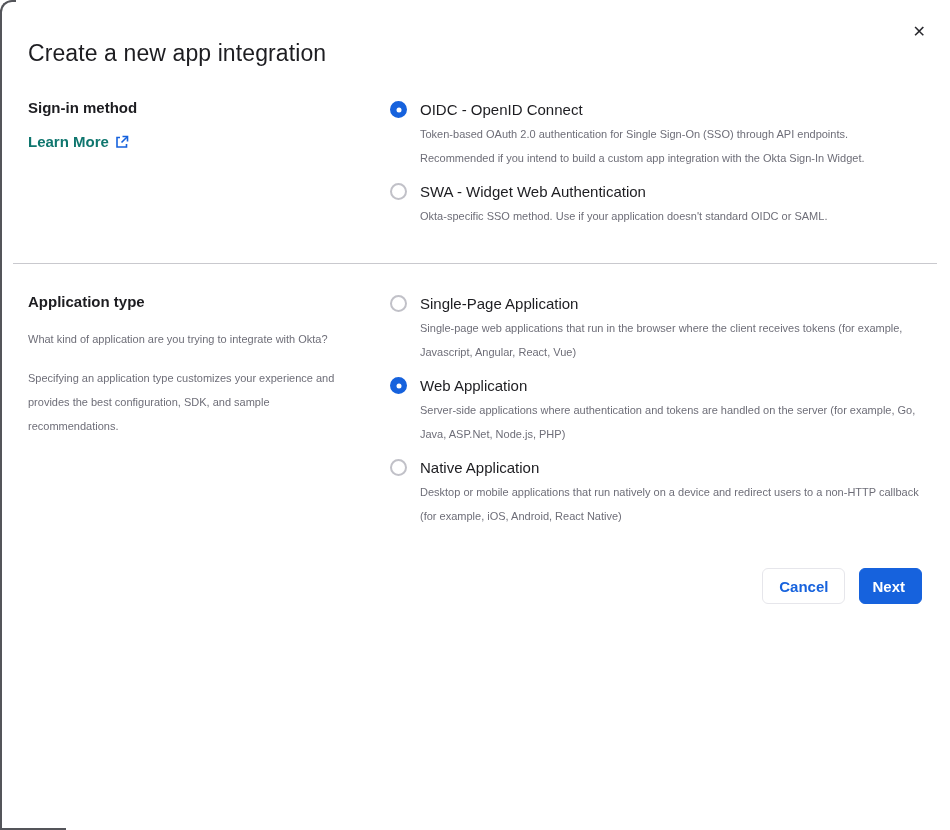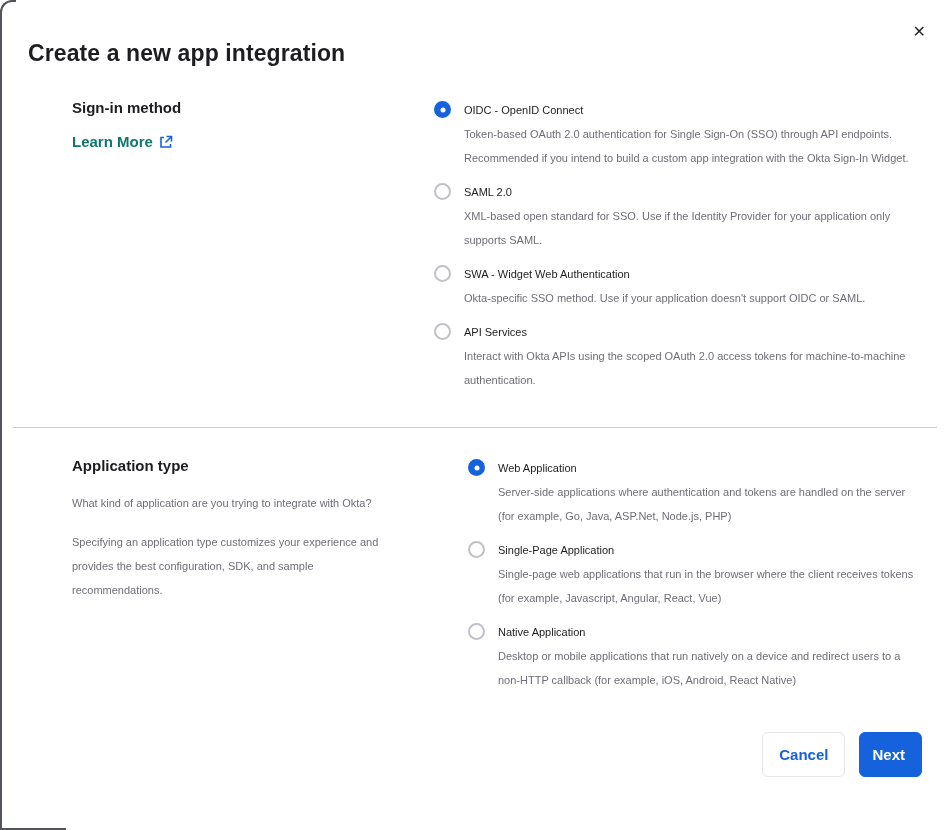--- a/index.html
+++ b/index.html
@@ -18,26 +18,26 @@
   .edge-bottom { position: absolute; left: 0; bottom: 0; width: 66px; height: 2px; background: #54555a; }
 
   .dialog { position: relative; width: 100%; height: 100%; padding: 40px 28px 0 28px; }
 
   .close-btn {
     position: absolute; top: 20px; right: 20px;
     font-size: 16px; line-height: 16px; color: #29292e;
     background: none; border: none; cursor: pointer; padding: 4px;
   }
 
-  .dialog-title { font-size: 23px; font-weight: 700; letter-spacing: .1px; color: #1d1d21; }
+  .dialog-title { font-size: 23px; font-weight: 400; letter-spacing: .1px; color: #1d1d21; }
 
   .section { display: flex; align-items: flex-start; }
   .section-signin { margin-top: 31px; }
-  .section-apptype { margin-top: 28px; gap: 34px; }
-  .col-left { width: 334px; flex-shrink: 0; margin-left: 44px; }
+  .section-apptype { margin-top: 28px; }
+  .col-left { width: 334px; flex-shrink: 0; }
   .col-right { flex: 1; padding-left: 28px; }
 
   .section-heading { font-size: 15px; font-weight: 700; color: #1d1d21; line-height: 20px; }
 
   .learn-more {
     display: inline-flex; align-items: center; gap: 6px;
     margin-top: 15px; font-size: 15px; font-weight: 700;
     color: #0f766e; text-decoration: none; cursor: pointer;
   }
   .ext-icon { width: 14px; height: 14px; display: inline-block; }
@@ -53,28 +53,28 @@
     margin-top: 3px; cursor: pointer; position: relative;
   }
   .radio.checked { border-color: #1662dd; background: #1662dd; }
   .radio.checked::after {
     content: ""; position: absolute; left: 50%; top: 50%;
     width: 5px; height: 5px; border-radius: 50%; background: #ffffff;
     transform: translate(-50%, -50%);
   }
 
   .option-text { padding-left: 13px; }
-  .option-label { font-size: 11px; font-weight: 500; color: #1d1d21; line-height: 24px; cursor: pointer; }
+  .option-label { font-size: 15px; font-weight: 500; color: #1d1d21; line-height: 24px; cursor: pointer; }
   .option-desc  { font-size: 11px; color: #6e6e78; line-height: 24px; max-width: 502px; }
 
   .divider { border: none; border-top: 1px solid #c9c9ce; margin: 35px -15px 0 -15px; }
 
   .footer { display: flex; justify-content: flex-end; align-items: center; margin-top: 40px; padding-right: 0; }
   .btn { font-family: inherit; font-size: 15px; font-weight: 700; border-radius: 6px;
-         padding: 8px 16px; height: 45px; cursor: pointer; }
+         padding: 8px 16px; height: 36px; cursor: pointer; }
   .btn-cancel { color: #1662dd; background: #ffffff; border: 1px solid #e6e6eb; margin-right: 14px; }
   .btn-next   { color: #ffffff; background: #1662dd; border: 1px solid #1662dd; padding-left: 12px; }
 </style>
 </head>
 <body>
 
 <div class="edge-corner"></div>
 <div class="edge-left"></div>
 <div class="edge-bottom"></div>
 
@@ -101,70 +101,56 @@
     <div class="col-right">
 
       <div class="option">
         <span class="radio checked"></span>
         <div class="option-text">
           <div class="option-label">OIDC - OpenID Connect</div>
           <div class="option-desc">Token-based OAuth 2.0 authentication for Single Sign-On (SSO) through API endpoints. Recommended if you intend to build a custom app integration with the Okta Sign-In Widget.</div>
         </div>
       </div>
 
-      <div class="option">
-        <span class="radio"></span>
-        <div class="option-text">
-          <div class="option-label">SAML 2.0</div>
-          <div class="option-desc">XML-based open standard for SSO. Use if the Identity Provider for your application only supports SAML.</div>
-        </div>
-      </div>
 
       <div class="option">
         <span class="radio"></span>
         <div class="option-text">
           <div class="option-label">SWA - Widget Web Authentication</div>
-          <div class="option-desc">Okta-specific SSO method. Use if your application doesn't support OIDC or SAML.</div>
+          <div class="option-desc">Okta-specific SSO method. Use if your application doesn't standard OIDC or SAML.</div>
         </div>
       </div>
 
-      <div class="option">
-        <span class="radio"></span>
-        <div class="option-text">
-          <div class="option-label">API Services</div>
-          <div class="option-desc">Interact with Okta APIs using the scoped OAuth 2.0 access tokens for machine-to-machine authentication.</div>
-        </div>
-      </div>
 
     </div>
   </div>
 
   <hr class="divider">
 
   <div class="section section-apptype">
     <div class="col-left">
       <div class="section-heading">Application type</div>
       <p class="col-para">What kind of application are you trying to integrate with Okta?</p>
       <p class="col-para">Specifying an application type customizes your experience and provides the best configuration, SDK, and sample recommendations.</p>
     </div>
     <div class="col-right">
 
       <div class="option">
+        <span class="radio"></span>
+        <div class="option-text">
+          <div class="option-label">Single-Page Application</div>
+          <div class="option-desc">Single-page web applications that run in the browser where the client receives tokens (for example, Javascript, Angular, React, Vue)</div>
+        </div>
+      </div>
+
+      <div class="option">
         <span class="radio checked"></span>
         <div class="option-text">
           <div class="option-label">Web Application</div>
           <div class="option-desc">Server-side applications where authentication and tokens are handled on the server (for example, Go, Java, ASP.Net, Node.js, PHP)</div>
-        </div>
-      </div>
-
-      <div class="option">
-        <span class="radio"></span>
-        <div class="option-text">
-          <div class="option-label">Single-Page Application</div>
-          <div class="option-desc">Single-page web applications that run in the browser where the client receives tokens (for example, Javascript, Angular, React, Vue)</div>
         </div>
       </div>
 
       <div class="option">
         <span class="radio"></span>
         <div class="option-text">
           <div class="option-label">Native Application</div>
           <div class="option-desc">Desktop or mobile applications that run natively on a device and redirect users to a non-HTTP callback (for example, iOS, Android, React Native)</div>
         </div>
       </div>

